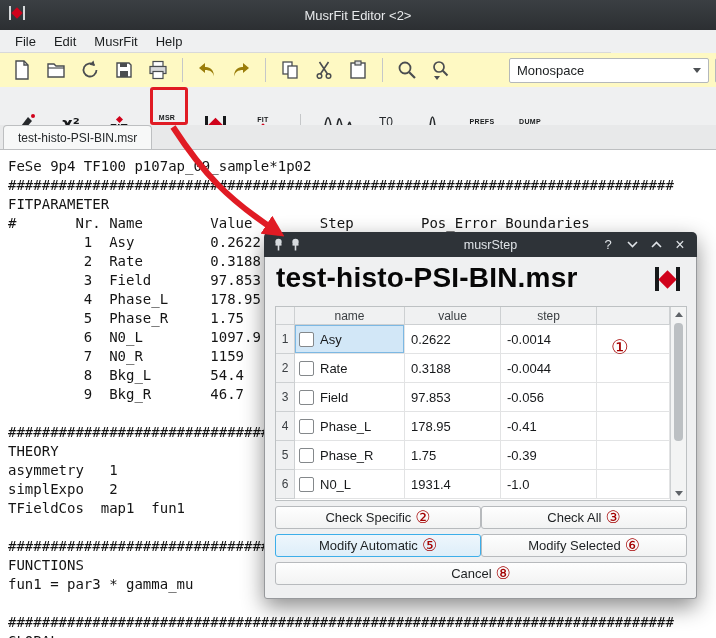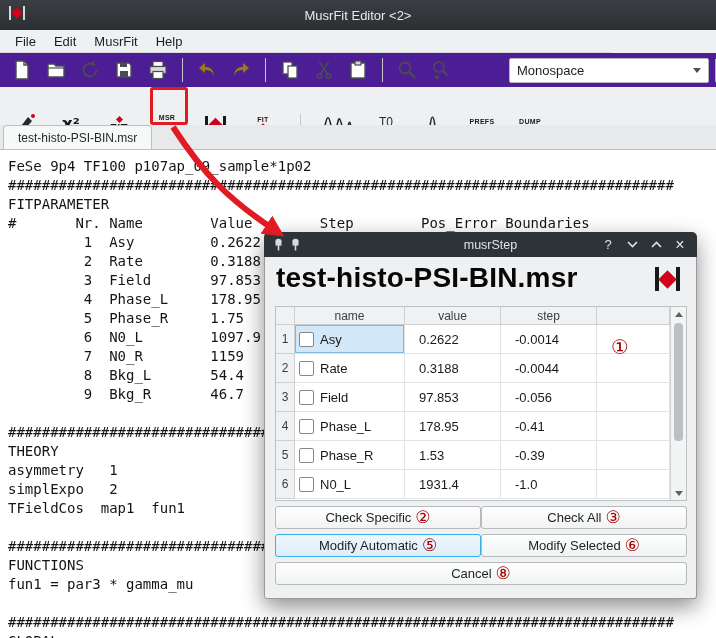--- a/index.html
+++ b/index.html
@@ -32,21 +32,21 @@
   .menubar {
     position:absolute; top:30px; left:0; width:611px; height:23px;
     background:#eff0f1; border-bottom:1px solid #d8d9da;
     display:flex; align-items:center; padding-left:6px; font-size:13px;
   }
   .menu-item { padding:2px 9px; border-radius:2px; }
 
   
   .toolbar1 {
     position:absolute; top:53px; left:0; width:716px; height:34px;
-    background:#4c1d95; display:flex; align-items:center; padding-left:6px; gap:2px;
+    background:#fef9c3; display:flex; align-items:center; padding-left:6px; gap:2px;
   }
   .toolbar2 {
     position:absolute; top:87px; left:0; width:716px; height:38px;
     background:#eff0f1; border-bottom:1px solid #d2d3d4;
     display:flex; align-items:center; padding-left:6px; gap:14px;margin-top:20px;
   }
   .tb-btn { width:32px; height:30px; display:flex; align-items:center; justify-content:center; border-radius:3px; flex:0 0 auto; }
   .mtb-btn { width:34px; height:34px; display:flex; flex-direction:column; align-items:center; justify-content:center; border-radius:3px; flex:0 0 auto; }
   .tb-sep { width:1px; height:24px; background:#c5c7c9; margin:0 6px; flex:0 0 auto; }
   .tb-svg { display:block; }
@@ -111,21 +111,21 @@
 
   .ttable { position:absolute; left:10px; top:49px; width:412px; height:195px; background:#fff; border:1px solid #bdc1c3; }
   .thead, .trow { display:grid; grid-template-columns:19px 110px 96px 96px 73px; }
   .thead { height:18px; }
   .th, .tnum {
     background:#f0f1f2; border-right:1px solid #cdd0d2; border-bottom:1px solid #cdd0d2;
     display:flex; align-items:center; justify-content:center; font-size:12px; color:#3a3e42;
   }
   .trow { height:29px; }
   .tcell { border-right:1px solid #e2e3e4; border-bottom:1px solid #e2e3e4;
-           display:flex; align-items:center; padding-left:14px; font-size:13px; color:#17191b; background:#fff; }
+           display:flex; align-items:center; padding-left:6px; font-size:13px; color:#17191b; background:#fff; }
   .tcell.namecell { gap:6px; padding-left:4px; }
   .tcell.selected { background:#d2e7f7; box-shadow:inset 0 0 0 1px #7cb8e3; }
   .cb { width:15px; height:15px; background:#fff; border:1px solid #84888b; border-radius:2px; flex:0 0 auto; }
 
   .vscroll { position:absolute; top:0; right:0; width:16px; height:193px; background:#f3f4f4; border-left:1px solid #cdd0d2; }
   .vs-up, .vs-down { position:absolute; left:0; width:15px; height:14px; display:flex; align-items:center; justify-content:center; }
   .vs-up { top:0; } .vs-down { bottom:0; }
   .vs-up i { width:0;height:0;border-left:4px solid transparent;border-right:4px solid transparent;border-bottom:5px solid #5f6368; }
   .vs-down i { width:0;height:0;border-left:4px solid transparent;border-right:4px solid transparent;border-top:5px solid #5f6368; }
   .vs-thumb { position:absolute; left:3px; top:16px; width:9px; height:118px; background:#bcc0c3; border-radius:4px; }
@@ -440,21 +440,21 @@
           <span class="tcell">178.95</span>
           <span class="tcell">-0.41</span>
           <span class="tcell"></span>
         </div>
         <div class="trow">
           <span class="tnum">5</span>
           <span class="tcell namecell">
               <span class="cb"></span>
               <span>Phase_R</span>
             </span>
-          <span class="tcell">1.53</span>
+          <span class="tcell">1.75</span>
           <span class="tcell">-0.39</span>
           <span class="tcell"></span>
         </div>
         <div class="trow">
           <span class="tnum">6</span>
           <span class="tcell namecell">
               <span class="cb"></span>
               <span>N0_L</span>
             </span>
           <span class="tcell">1931.4</span>

